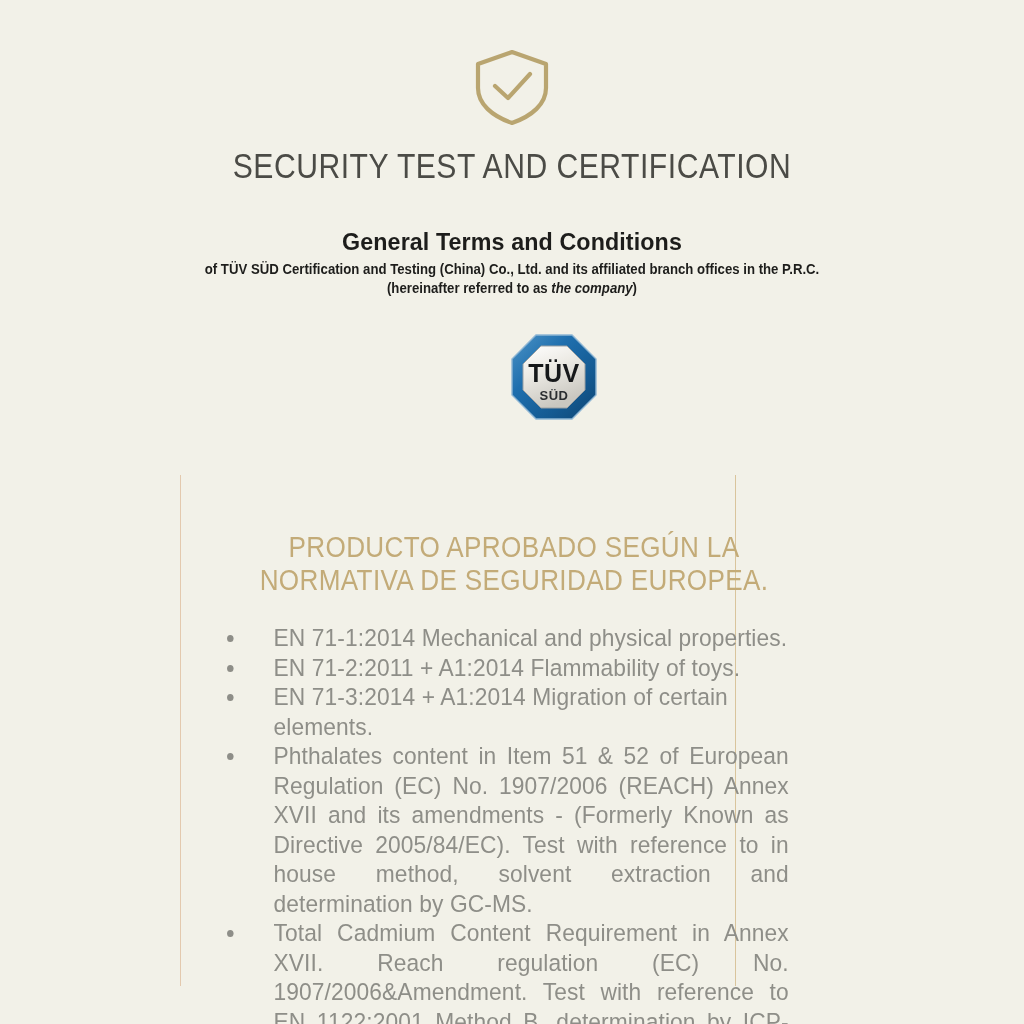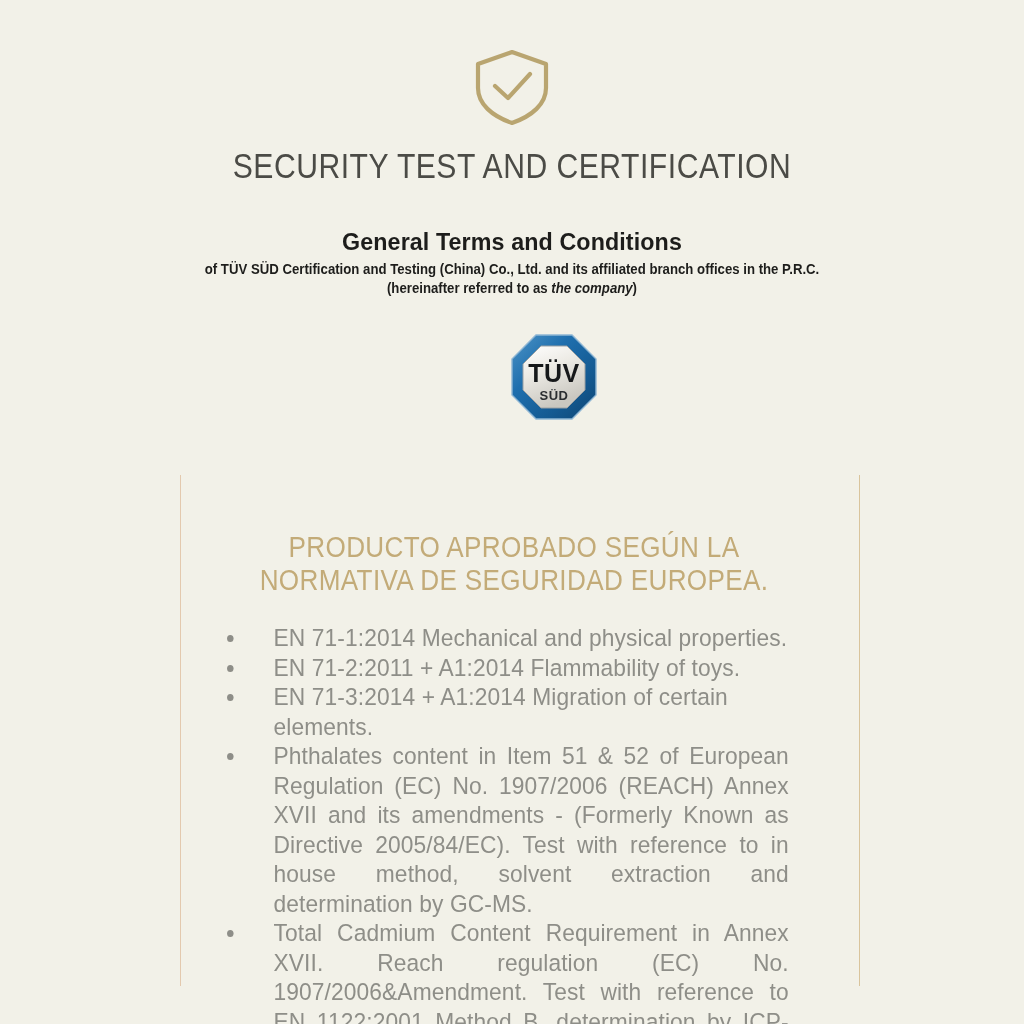--- a/index.html
+++ b/index.html
@@ -100,21 +100,21 @@
     line-height: 0;
     padding-left: 42px;
   }
   .logo-wrap svg { display: inline-block; }
 
   
   .panel {
     position: absolute;
     left: 180px;
     top: 475px;
-    width: 680px;
+    width: 556px;
     height: 511px;
     border-left: 1.4px solid #e3c9ae;
     border-right: 1.4px solid #d9c49c;
     box-sizing: border-box;
   }
 
   .panel-heading {
     position: absolute;
     left: 0;
     top: 55px;

